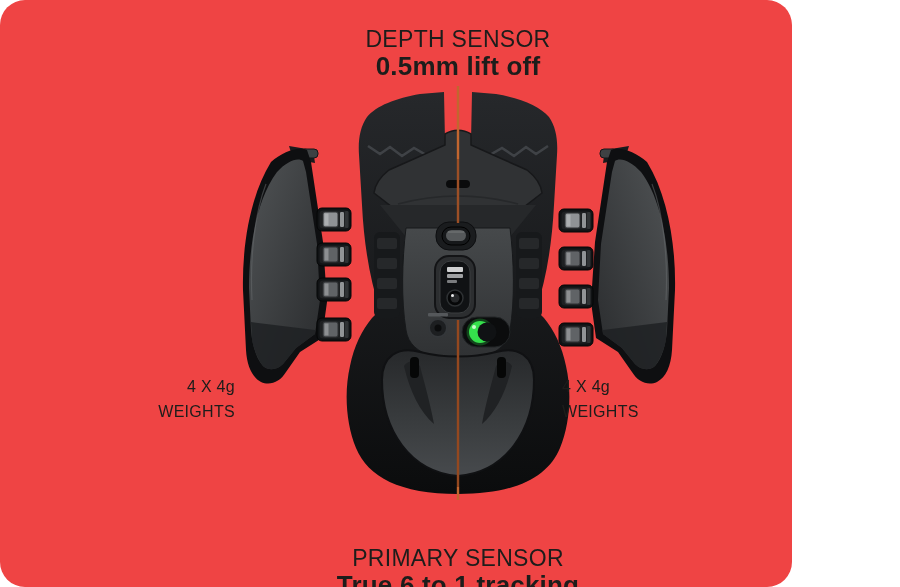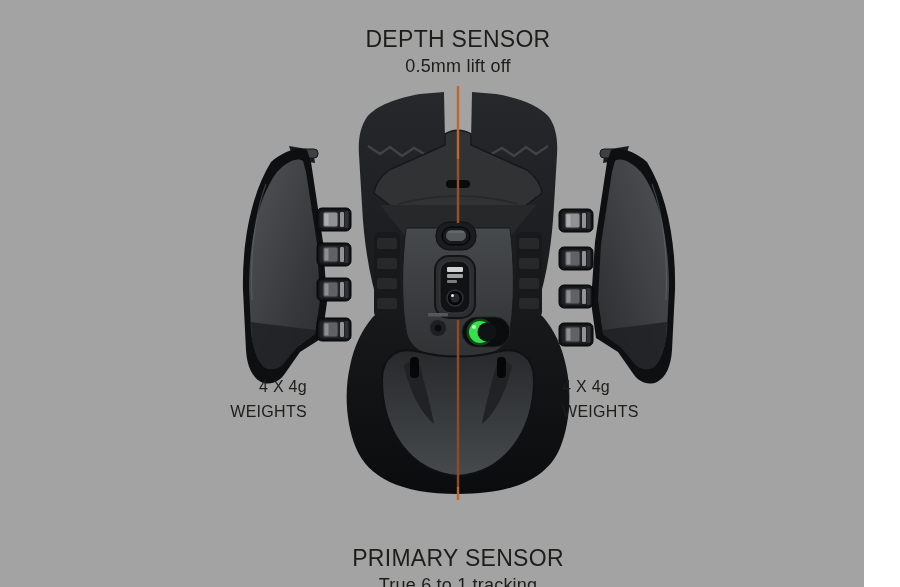--- a/index.html
+++ b/index.html
@@ -1,26 +1,27 @@
 <!DOCTYPE html>
 <html><head>
 <meta charset="utf-8">
 <style>
   html,body{margin:0;padding:0;background:#ffffff;}
   .stage{
-    position:relative;width:864px;height:587px;overflow:hidden;
-    background:#a3a3a3;
+    position:relative;width:792px;height:587px;overflow:hidden;
+    background:#ef4444;
     font-family:"Liberation Sans",sans-serif;
     color:#1d1d1b;
+    border-radius:25px;
     -webkit-font-smoothing:antialiased;
   }
   .illustration{position:absolute;left:0;top:0;width:900px;height:587px;display:block;}
   .callout{position:absolute;left:258px;width:400px;text-align:center;}
   .callout .title{font-size:23px;line-height:27px;letter-spacing:.3px;font-weight:500;}
-  .callout .subtitle{font-size:18px;line-height:27px;letter-spacing:.2px;font-weight:400;}
+  .callout .subtitle{font-size:26px;line-height:27px;letter-spacing:.2px;font-weight:700;}
   .callout-top{top:26px;}
   .callout-bottom{top:509px;margin-top:36px;}
   .weights-label{position:absolute;top:374px;font-size:16px;line-height:25px;letter-spacing:.3px;font-weight:500;}
   .weights-label.left{right:557px;text-align:right;}
   .weights-label.right{left:562px;text-align:left;}
 </style>
 </head>
 <body>
 
 <div class="stage">

